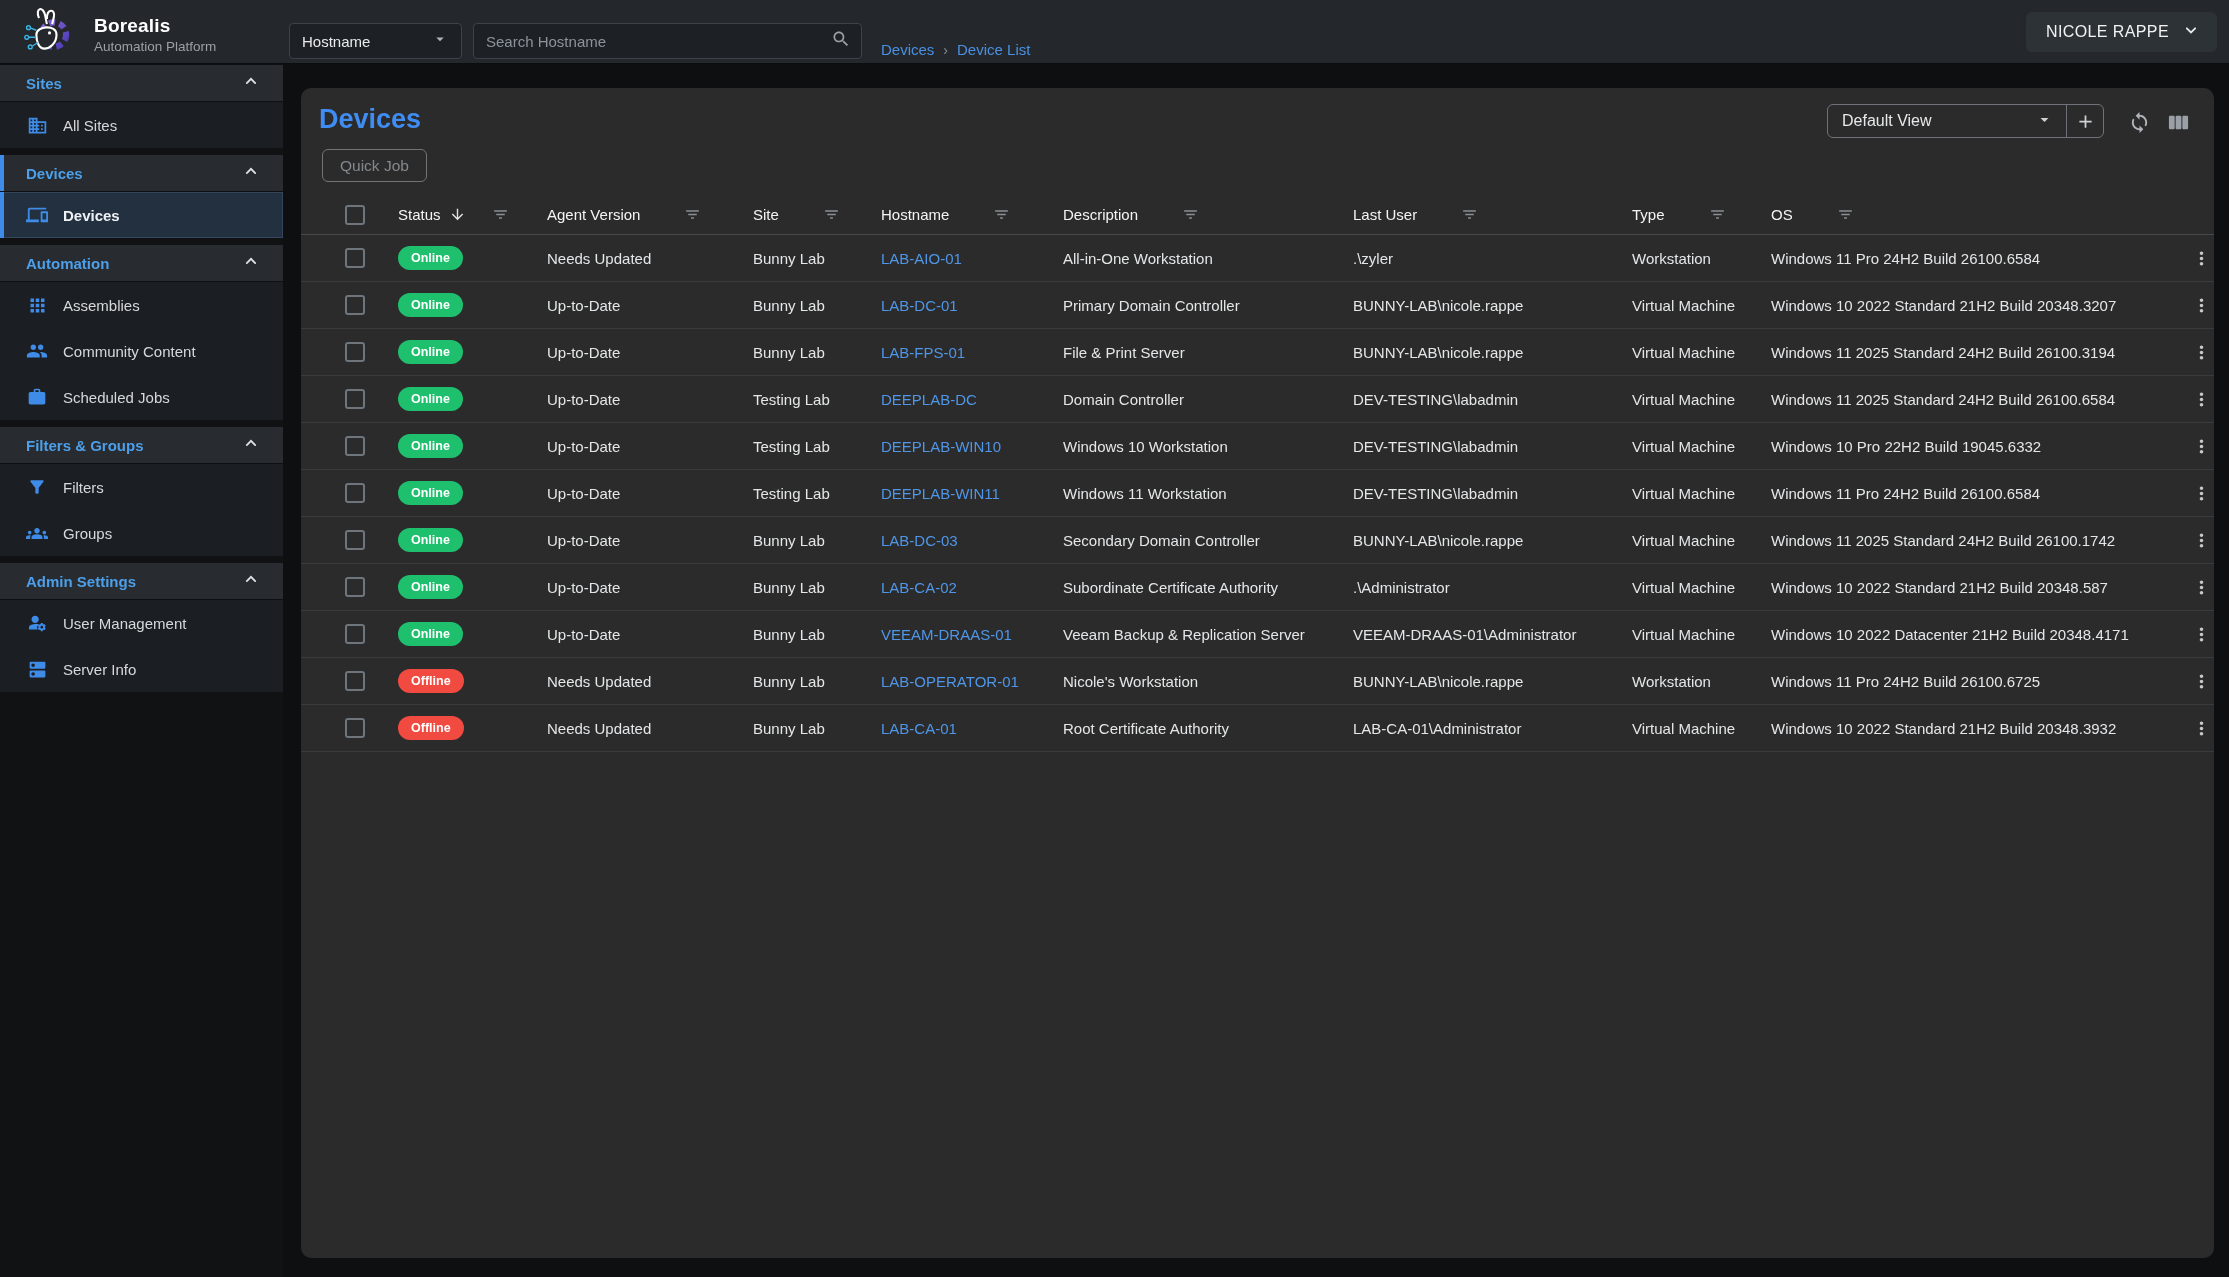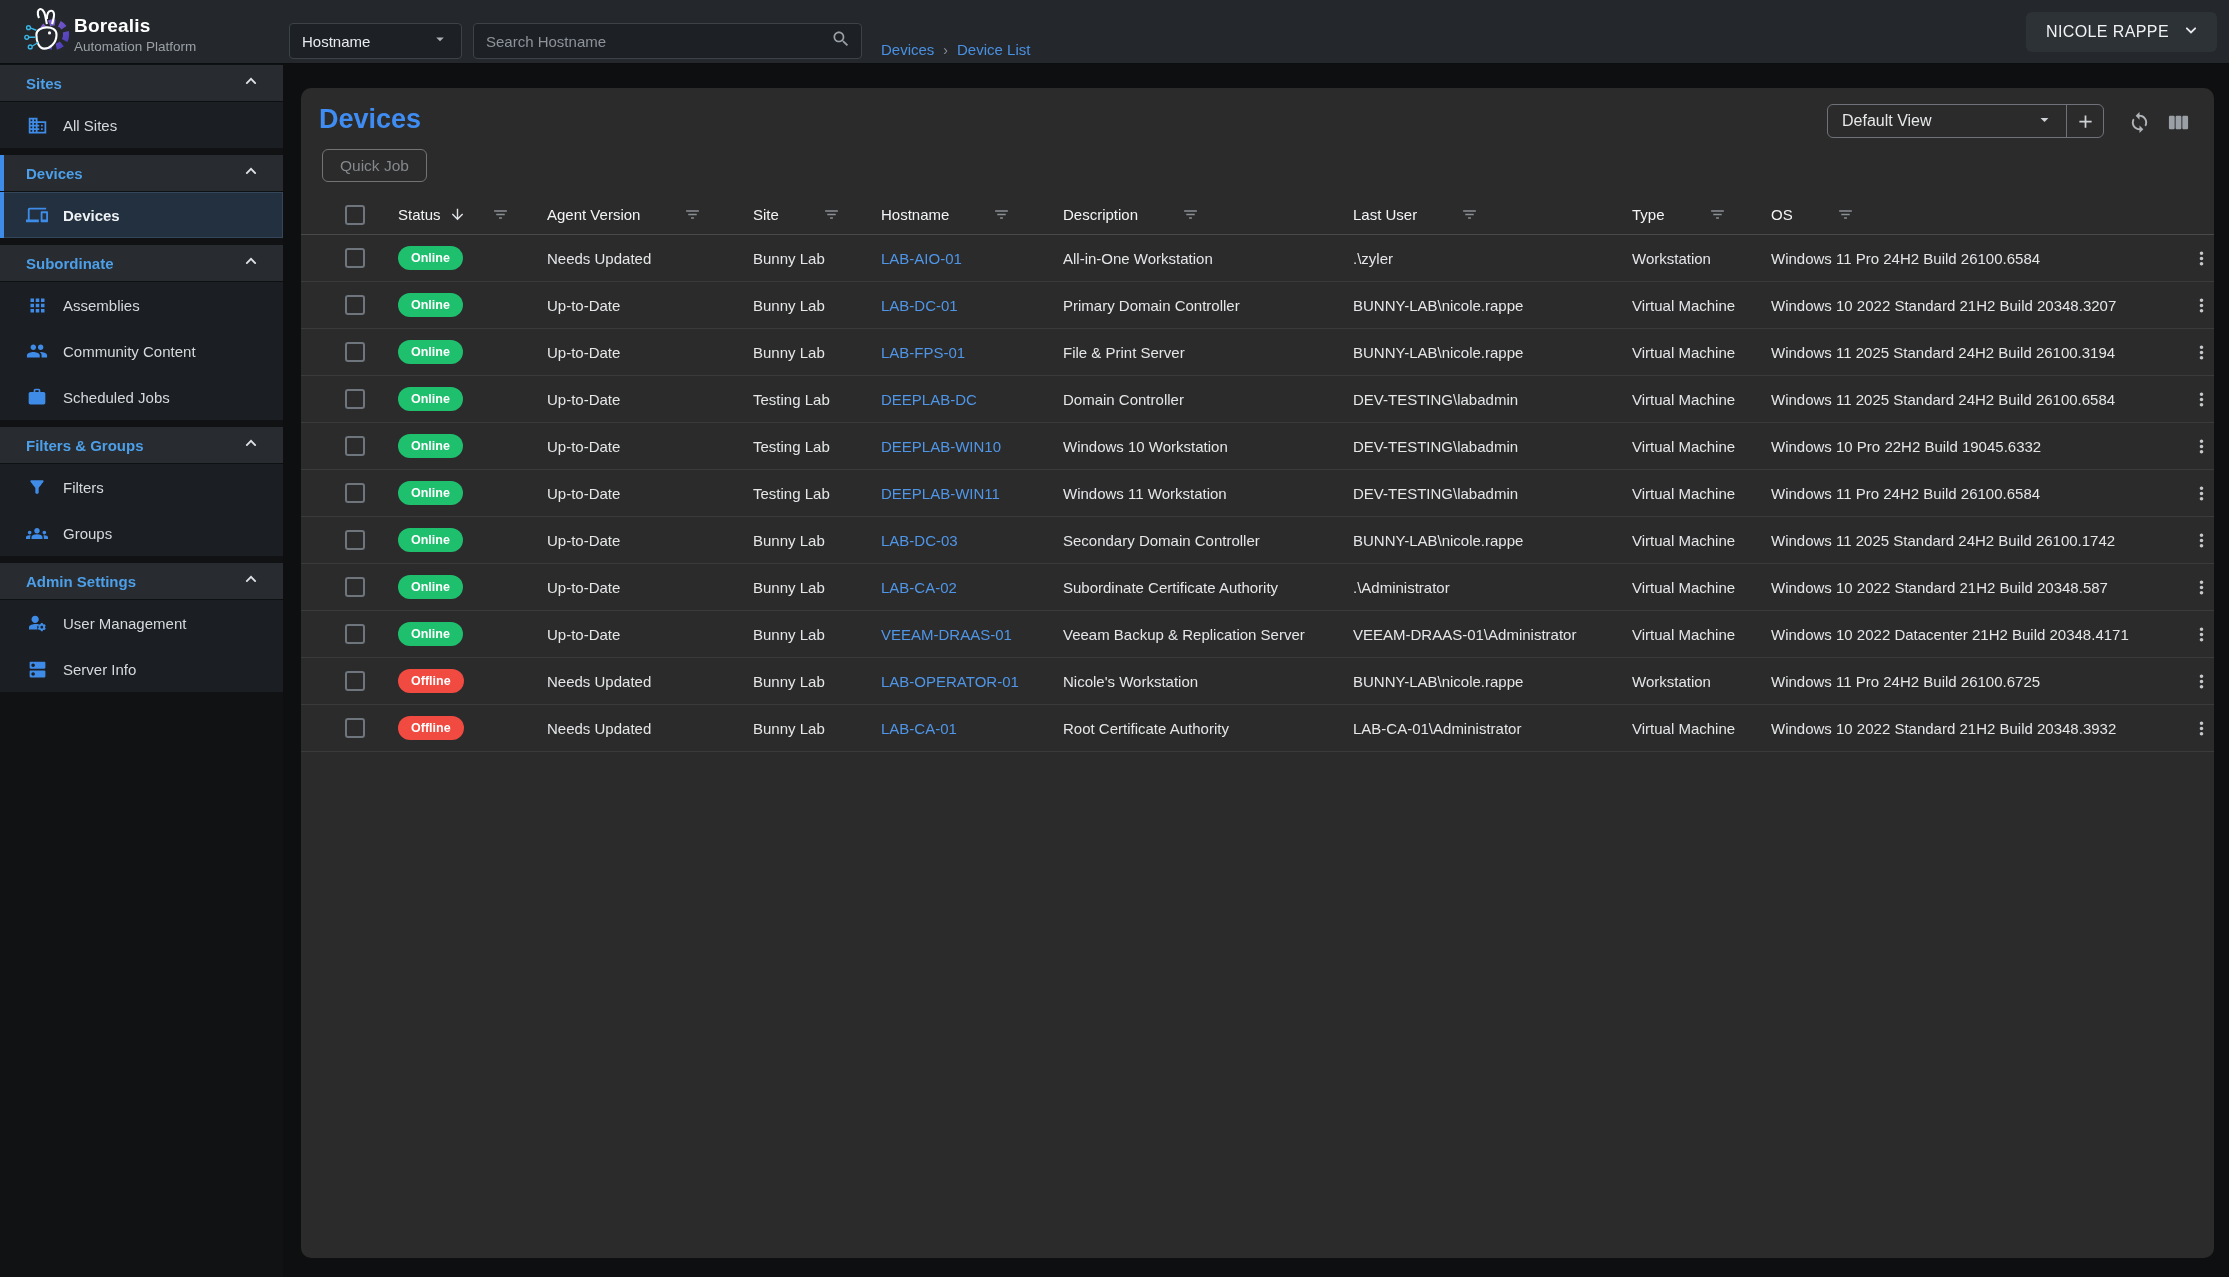--- a/index.html
+++ b/index.html
@@ -9,21 +9,21 @@
     font-family: "Liberation Sans", "DejaVu Sans", sans-serif;
     background: #0e0f10;
     position: relative;
     color: #e6e8ea;
   }
   
   .topbar {
     position: absolute; top:0; left:0; width:2229px; height:64px;
     background:#24282c; border-bottom:1px solid #0c0d0e;
   }
-  .logo-wrap { position:absolute; left:18px; top:4px; display:flex; align-items:center; gap:0; }
+  .logo-wrap { position:absolute; left:18px; top:4px; display:flex; align-items:center; gap:20px; }
   .logo-text .brand-name { font-size:19px; font-weight:bold; color:#ffffff; letter-spacing:.2px; }
   .logo-text .brand-sub { font-size:13.5px; color:#9aa0a6; margin-top:2px; }
   .tb-select {
     position:absolute; left:289px; top:23px; width:173px; height:36px;
     background:#1d2125; border:1px solid #3c4248; border-radius:4px;
     display:flex; align-items:center; padding:0 12px; cursor:pointer;
   }
   .tb-select .sel-label { font-size:15px; color:#e8eaed; flex:1; }
   .tb-search {
     position:absolute; left:473px; top:23px; width:389px; height:36px;
@@ -218,21 +218,21 @@
               <path fill="#3f8ce8" d="M4 6h18V4H4c-1.1 0-2 .9-2 2v11H0v3h14v-3H4V6zm19 2h-6c-.55 0-1 .45-1 1v10c0 .55.45 1 1 1h6c.55 0 1-.45 1-1V9c0-.55-.45-1-1-1zm-1 9h-4v-7h4v7z"></path>
             </svg>
           </span>
     <span class="side-label">Devices</span>
   </div>
 </div>
   </div>
 
   <div class="section">
     <div class="section-header">
-      <span class="section-label">Subordinate</span>
+      <span class="section-label">Automation</span>
       <span class="chev">
         <svg viewBox="0 0 24 24" width="20" height="20">
             <path fill="none" stroke="#dfe3e7" stroke-width="2.2" stroke-linecap="round" d="M7 14.5l5-5 5 5"></path>
           </svg>
       </span>
     </div>
     <div class="section-items">
   <div class="side-item">
     <span class="icon">
             <svg viewBox="0 0 24 24" width="21" height="21">

